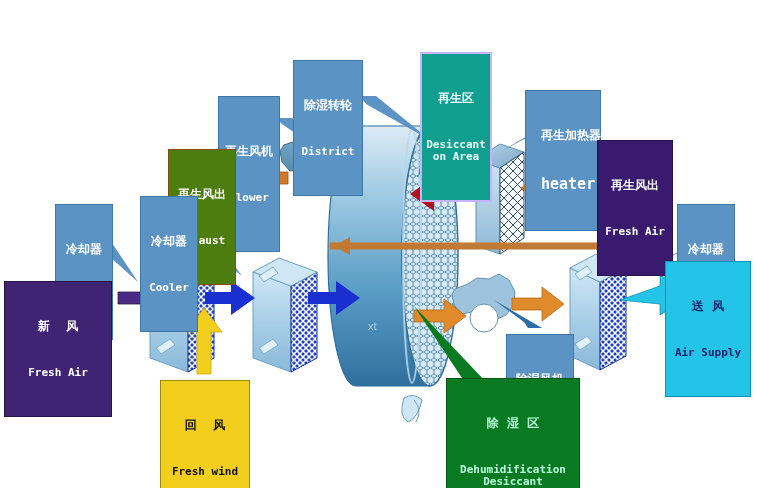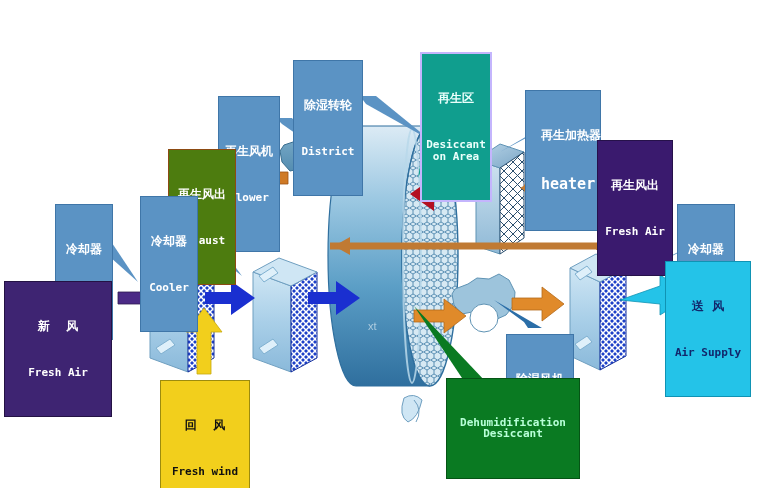--- a/index.html
+++ b/index.html
@@ -355,18 +355,19 @@
     <span class="cn" style="font-size:12px;">送  风</span>
     <span class="en" style="font-size:11px;">Air Supply</span>
   </div>
 
   <div class="lbl blue" style="left:506px;top:334px;width:68px;padding:3px 2px;">
     <span class="cn" style="font-size:12px;">除湿风机</span>
     <span class="en" style="font-size:11px;">Blower</span>
   </div>
 
   <div class="lbl green" style="left:446px;top:378px;width:134px;padding:3px 2px;">
+    <span class="cn" style="font-size:12px;">除  湿  区</span>
     <span class="en" style="font-size:11px;">Dehumidification
 Desiccant</span>
   </div>
 
 
 </div>
 
 </body></html>

